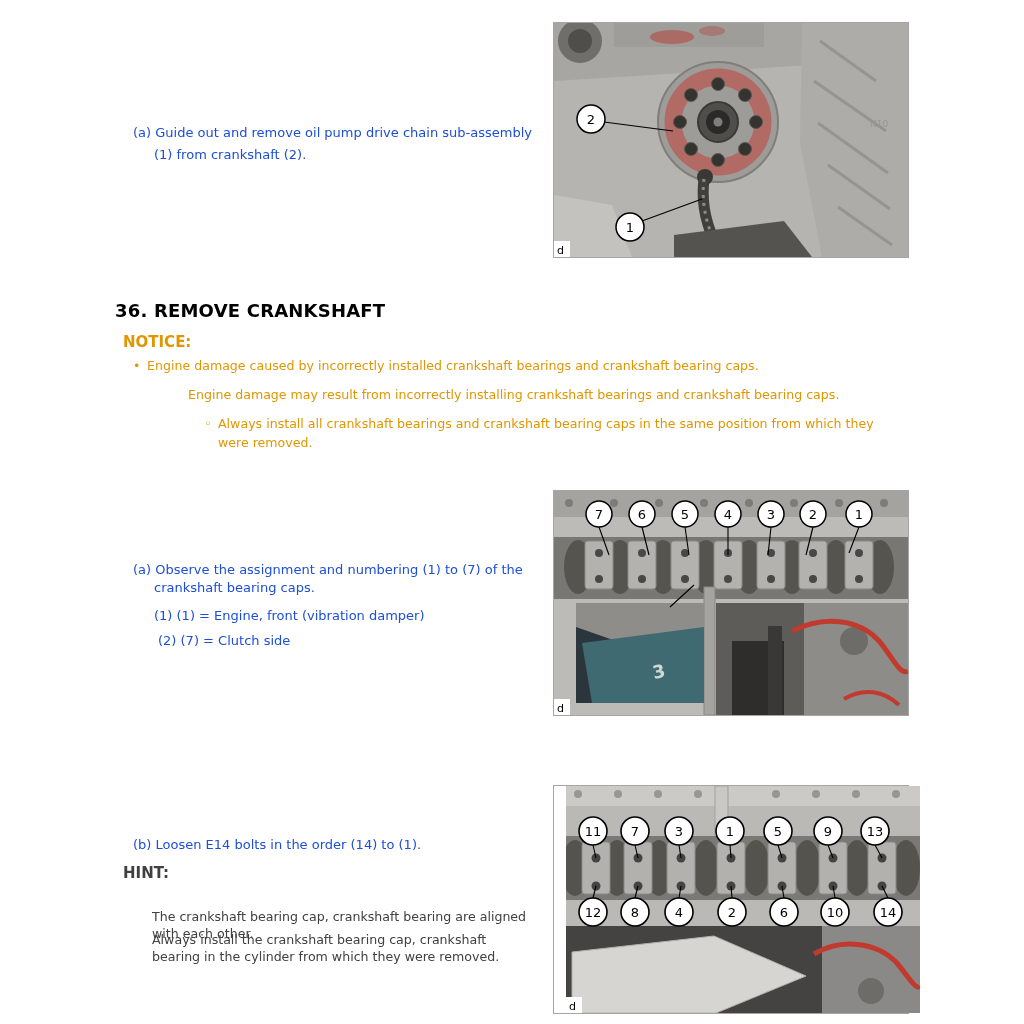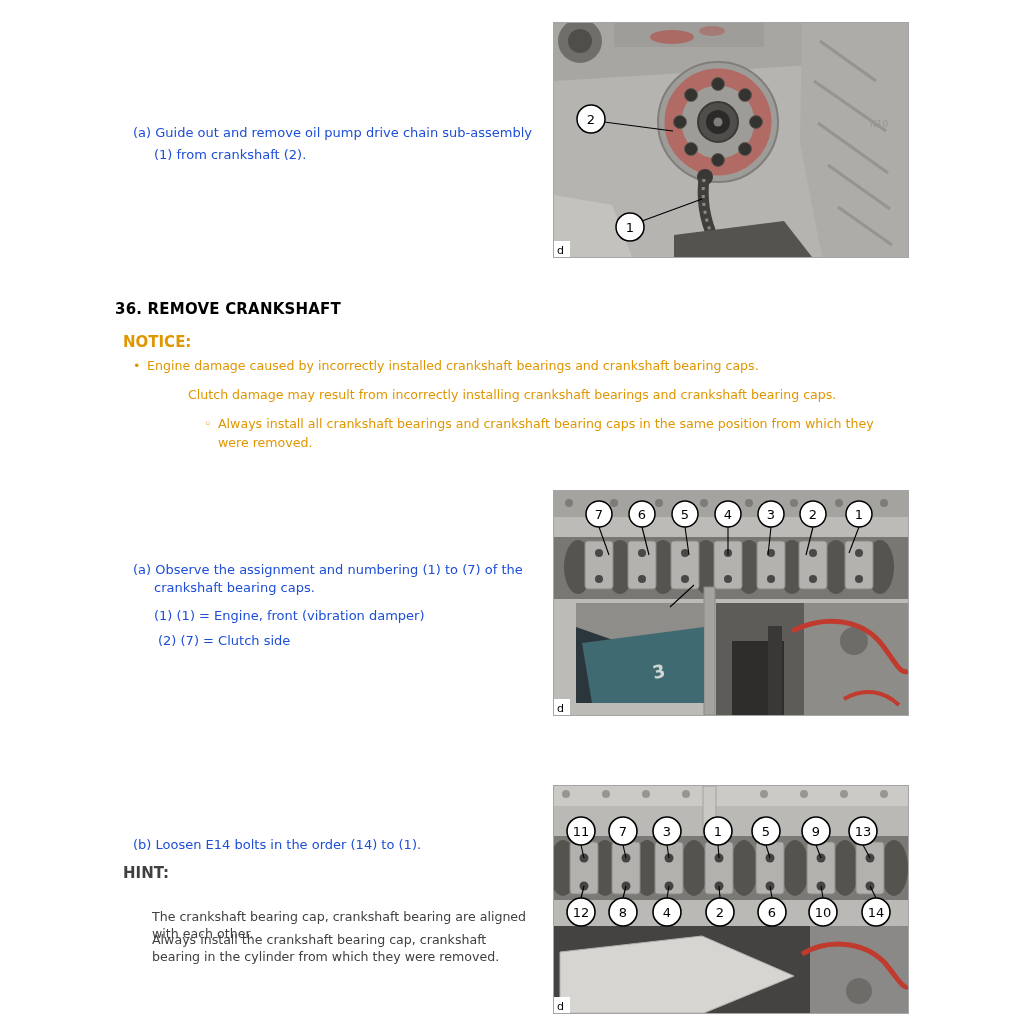--- a/index.html
+++ b/index.html
@@ -7,21 +7,21 @@
   .page {
     position:relative; width:1024px; height:1024px; background:#ffffff;
     font-family:"DejaVu Sans","Liberation Sans",sans-serif; color:#000;
     overflow:hidden;
   }
   .abs { position:absolute; }
   .pre { white-space:pre-line; }
   .hang { padding-left:21px; text-indent:-21px; }
   .body-text { font-size:13px; line-height:22px; color:#1d4ed8; }
   .tight { line-height:18px; }
-  .heading { font-size:15px; font-weight:bold; color:#000; letter-spacing:.2px; }
+  .heading { font-size:18px; font-weight:bold; color:#000; letter-spacing:.2px; }
   .notice-col { color:#E09600; }
   .hint-col { color:#404040; }
   .sec-label { font-size:15px; font-weight:bold; }
   .notice-text { font-size:12.6px; line-height:19px; }
   .hint-text { font-size:12.6px; line-height:17px; }
   .row { display:flex; }
   .marker { flex:none; width:14px; }
   .fig { position:absolute; border:1px solid #a5a5a5; background:#fff; }
   .fig svg { display:block; }
   svg text { font-family:"DejaVu Sans","Liberation Sans",sans-serif; }
@@ -100,21 +100,21 @@
 
   <div class="abs heading" style="left:115px; top:300px;">36. REMOVE CRANKSHAFT</div>
 
   <div class="abs sec-label notice-col" style="left:123px; top:333px;">NOTICE:</div>
 
   <div class="abs row notice-col notice-text" style="left:133px; top:356px; width:720px;">
     <span class="marker">•</span>
     <span class="pre">Engine damage caused by incorrectly installed crankshaft bearings and crankshaft bearing caps.</span>
   </div>
 
-  <div class="abs notice-col notice-text" style="left:188px; top:385px; width:720px;">Clutch damage may result from incorrectly installing crankshaft bearings and crankshaft bearing caps.</div>
+  <div class="abs notice-col notice-text" style="left:188px; top:385px; width:720px;">Engine damage may result from incorrectly installing crankshaft bearings and crankshaft bearing caps.</div>
 
   <div class="abs row notice-col notice-text" style="left:204px; top:414px; width:720px;">
     <span class="marker">◦</span>
     <span class="pre">Always install all crankshaft bearings and crankshaft bearing caps in the same position from which they
 were removed.</span>
   </div>
 
   <div class="fig" style="left:553px; top:490px; width:356px; height:226px;">
     <svg width="354" height="224" viewBox="0 0 354 224">
       <rect width="354" height="224" fill="#bdbbb7"></rect>
@@ -214,21 +214,21 @@
       <rect x="0" y="208" width="16" height="16" fill="#fff"></rect>
       <text x="3" y="221" class="corner-d">d</text>
     </svg>
   </div>
 
   <div class="abs body-text tight pre hang" style="left:133px; top:561px; width:412px;">(a) Observe the assignment and numbering (1) to (7) of the
 crankshaft bearing caps.</div>
   <div class="abs body-text" style="left:154px; top:605px;">(1) (1) = Engine, front (vibration damper)</div>
   <div class="abs body-text" style="left:158px; top:630px;">(2) (7) = Clutch side</div>
 
-  <div class="fig" style="left:553px; top:785px; width:356px; height:229px;">
+  <div class="fig" style="left:553px; top:785px; width:356px; height:229px;padding-left:12px;">
     <svg width="354" height="227" viewBox="0 0 354 227">
       <rect width="354" height="227" fill="#bbb9b5"></rect>
       <rect width="354" height="20" fill="#cccac6"></rect>
       <g fill="#989692">
         <circle cx="12" cy="8" r="4"></circle>
           <circle cx="52" cy="8" r="4"></circle>
           <circle cx="92" cy="8" r="4"></circle>
         <circle cx="132" cy="8" r="4"></circle>
           <circle cx="210" cy="8" r="4"></circle>
           <circle cx="250" cy="8" r="4"></circle>

